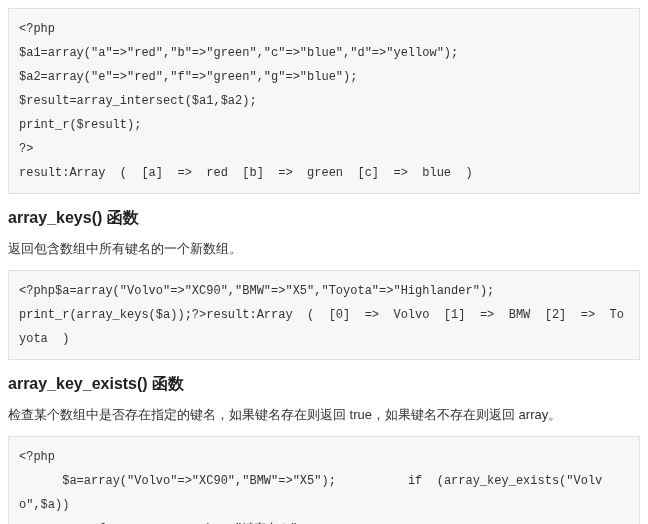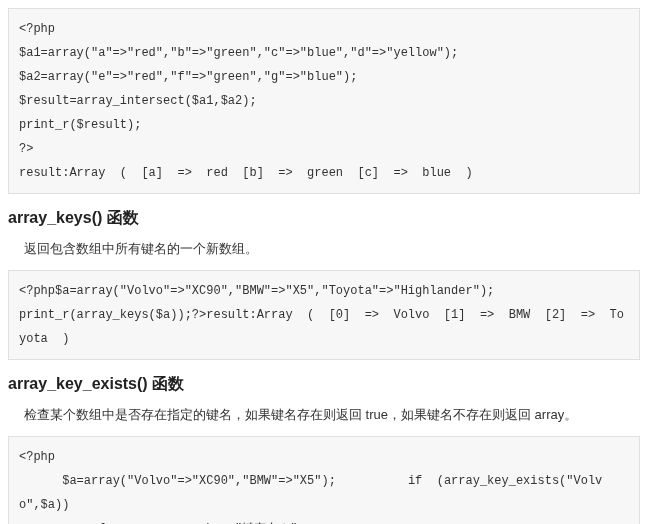--- a/index.html
+++ b/index.html
@@ -25,21 +25,21 @@
   }
   .heading {
     font-weight: bold;
     font-size: 16px;
     color: #222;
     margin: 14px 0 8px 0;
   }
   .desc {
     font-size: 13px;
     color: #333;
-    margin: 10px 0 10px 16px;
+    margin: 10px 0 10px 0;
     line-height: 1.6;
   }
 </style>
 </head>
 <body>
 
 <div class="code-block"><span>&lt;?php</span>
 <span>$a1=array("a"=&gt;"red","b"=&gt;"green","c"=&gt;"blue","d"=&gt;"yellow");</span>
 <span>$a2=array("e"=&gt;"red","f"=&gt;"green","g"=&gt;"blue");</span>
 <span>$result=array_intersect($a1,$a2);</span>

